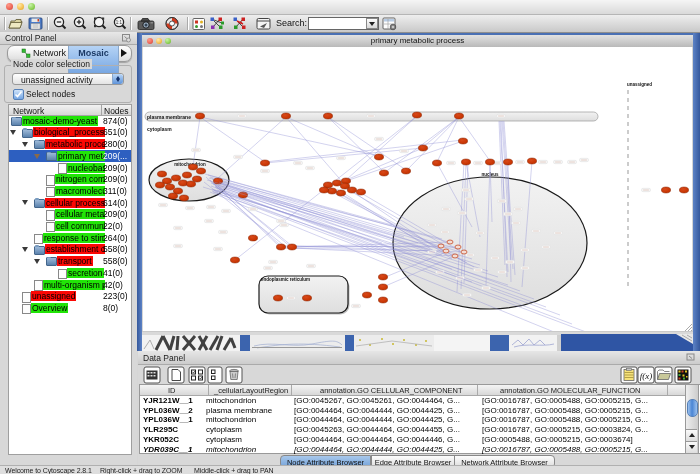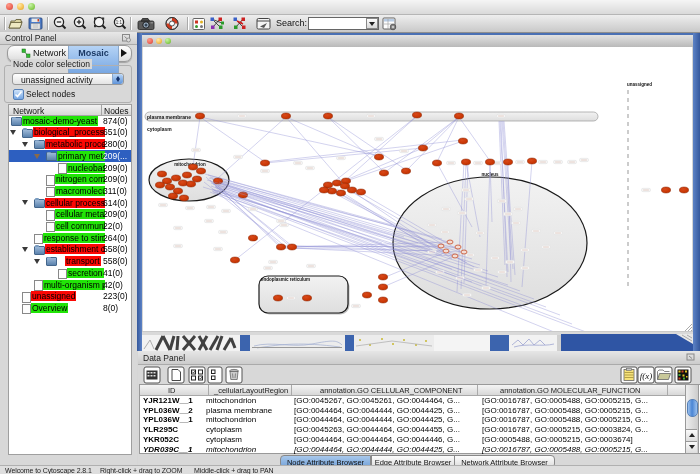--- a/index.html
+++ b/index.html
@@ -279,21 +279,21 @@
       </div>
     <div class="trow" style="top:138.7px;">
         <span class="tri" style="left:13px;"></span>
         <span class="fold" style="left:25px;"></span>
         <span class="nm red" style="left:36px;max-width:58px;">establishment of lo</span>
         <span class="num">558(0)</span>
       </div>
     <div class="trow" style="top:150.4px;">
         <span class="tri" style="left:25px;"></span>
         <span class="fold" style="left:37px;"></span>
-        <span class="nm red" style="left:48px;max-width:46px;margin-left:8px;">transport</span>
+        <span class="nm red" style="left:48px;max-width:46px;">transport</span>
         <span class="num">558(0)</span>
       </div>
     <div class="trow" style="top:162.1px;">
         <span class="file" style="left:49px;"></span>
         <span class="nm grn" style="left:58px;max-width:36px;">secretion</span>
         <span class="num">41(0)</span>
       </div>
     <div class="trow" style="top:173.8px;">
         <span class="file" style="left:25px;"></span>
         <span class="nm grn" style="left:34px;max-width:60px;">multi-organism pro</span>
@@ -313,20 +313,21 @@
 </div>
 
 <div class="abs" id="netframe">
   <div id="nf-top"></div>
   <div id="nf-left"></div>
   <div id="nf-right"></div>
   <div id="nf-title">
     <div class="tl" style="left:5px;background:radial-gradient(circle at 35% 30%,#ff9a8a,#ec6456 60%,#c33a2d);"></div>
     <div class="tl" style="left:14px;background:radial-gradient(circle at 35% 30%,#ffe9a8,#f5bf4f 60%,#d29a2a);"></div>
     <div class="tl" style="left:23px;background:radial-gradient(circle at 35% 30%,#c8f2a8,#8dd153 60%,#5ba32c);"></div>
+    <div class="t">primary metabolic process</div>
   </div>
   <svg id="canvas" width="551" height="285" viewBox="0 0 551 285">
 <defs>
 <linearGradient id="gcomp" x1="0" y1="0" x2="0" y2="1">
 <stop offset="0" stop-color="#f2f2f2"></stop>
           <stop offset="1" stop-color="#dedede"></stop>
         </linearGradient>
 <radialGradient id="gnode" cx="0.4" cy="0.35" r="0.85">
 <stop offset="0" stop-color="#d8491a"></stop>
           <stop offset="0.7" stop-color="#c63300"></stop>

